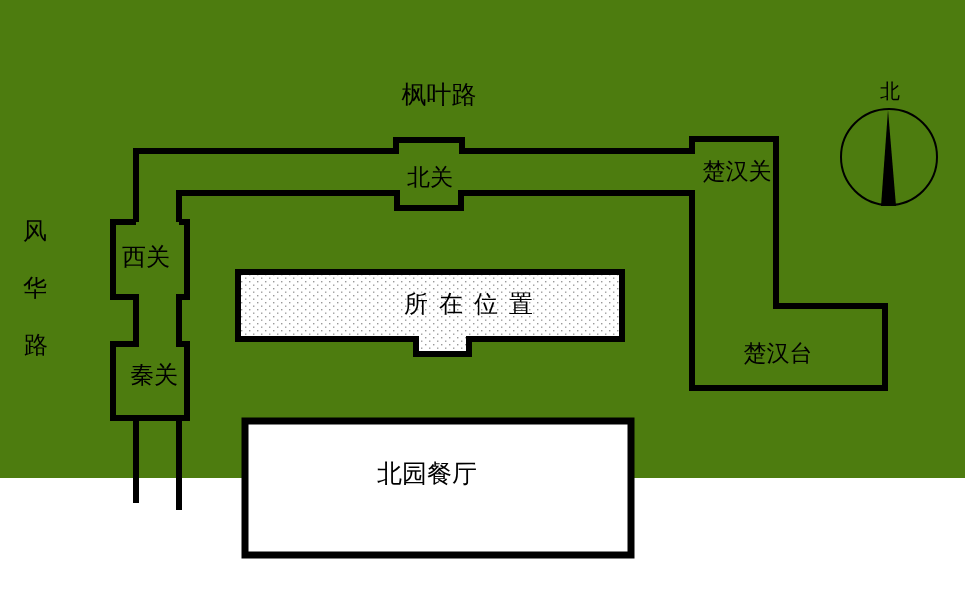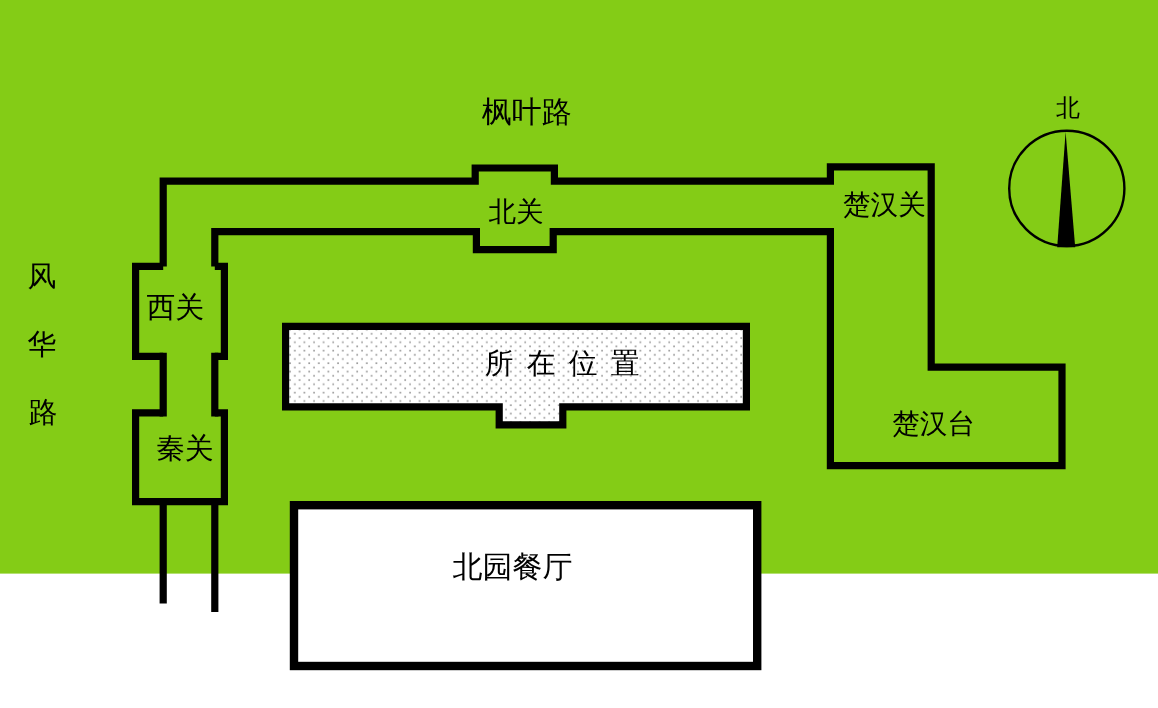--- a/index.html
+++ b/index.html
@@ -7,21 +7,21 @@
     padding:0;
     width:965px;
     height:590px;
     background:#ffffff;
     overflow:hidden;
   }
   .map-stage{
     position:relative;
     width:965px;
     height:478px;
-    background:#84cc16;
+    background:#4d7c0f;
   }
   svg text{
     font-family:"Liberation Serif","DejaVu Serif",serif;
     fill:#000000;
   }
   .lbl{ font-size:24px; }
   .lbl-sm{ font-size:23px; }
   .lbl-lg{ font-size:25px; }
   .lbl-compass{ font-size:20px; }
   .spaced{ letter-spacing:11px; }

